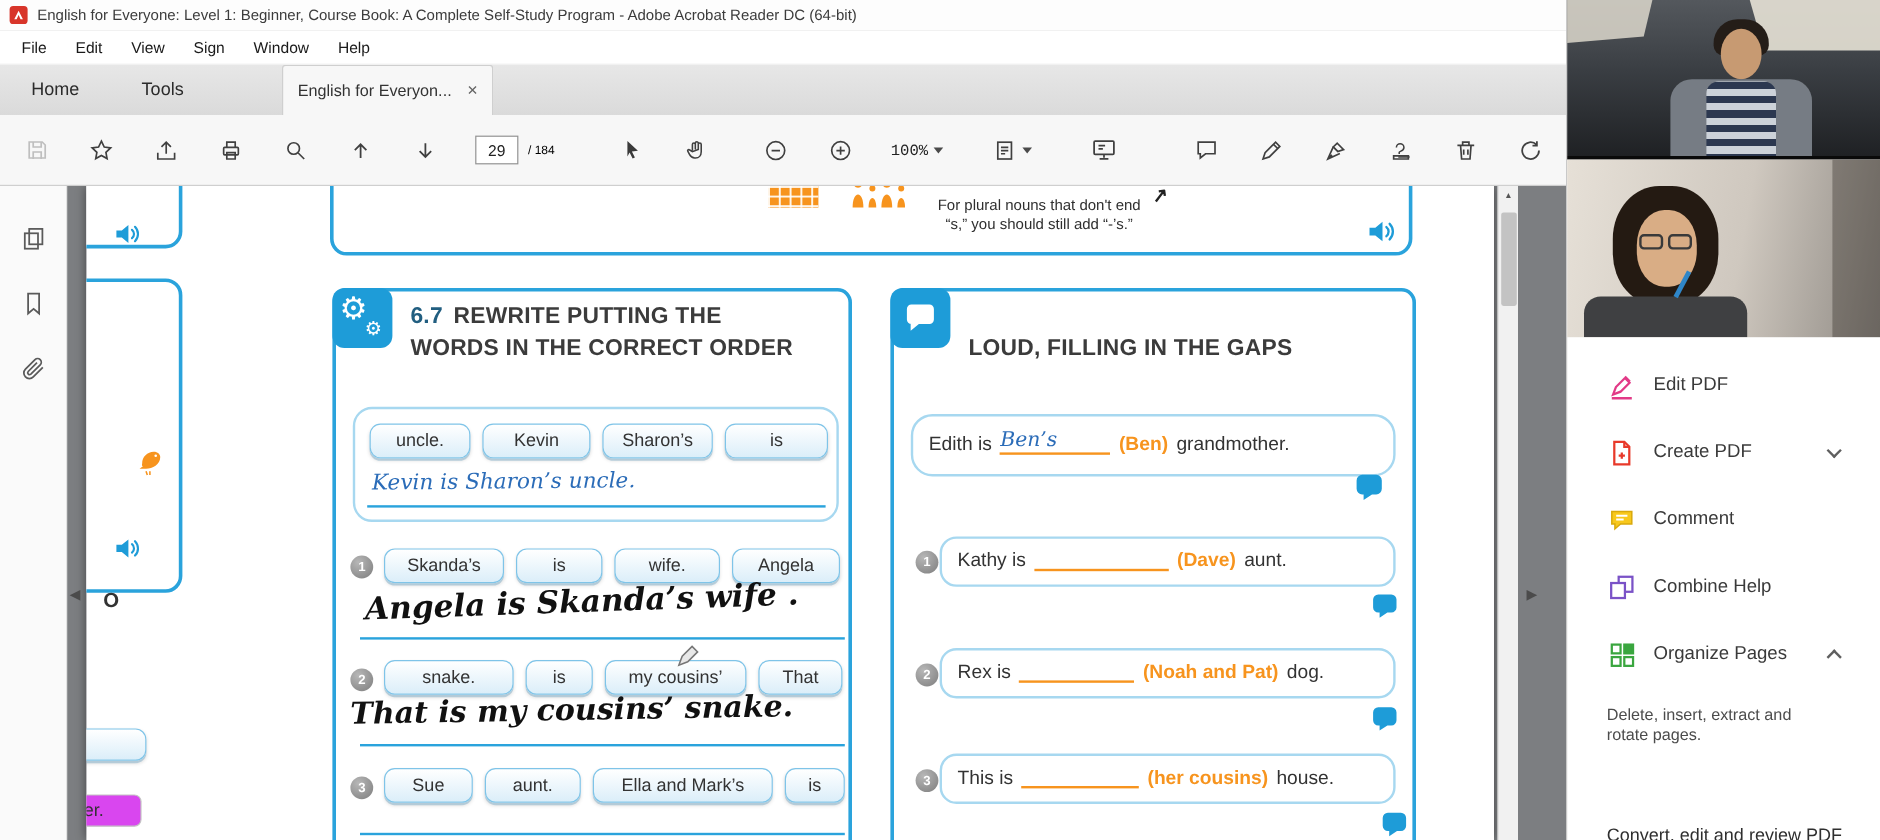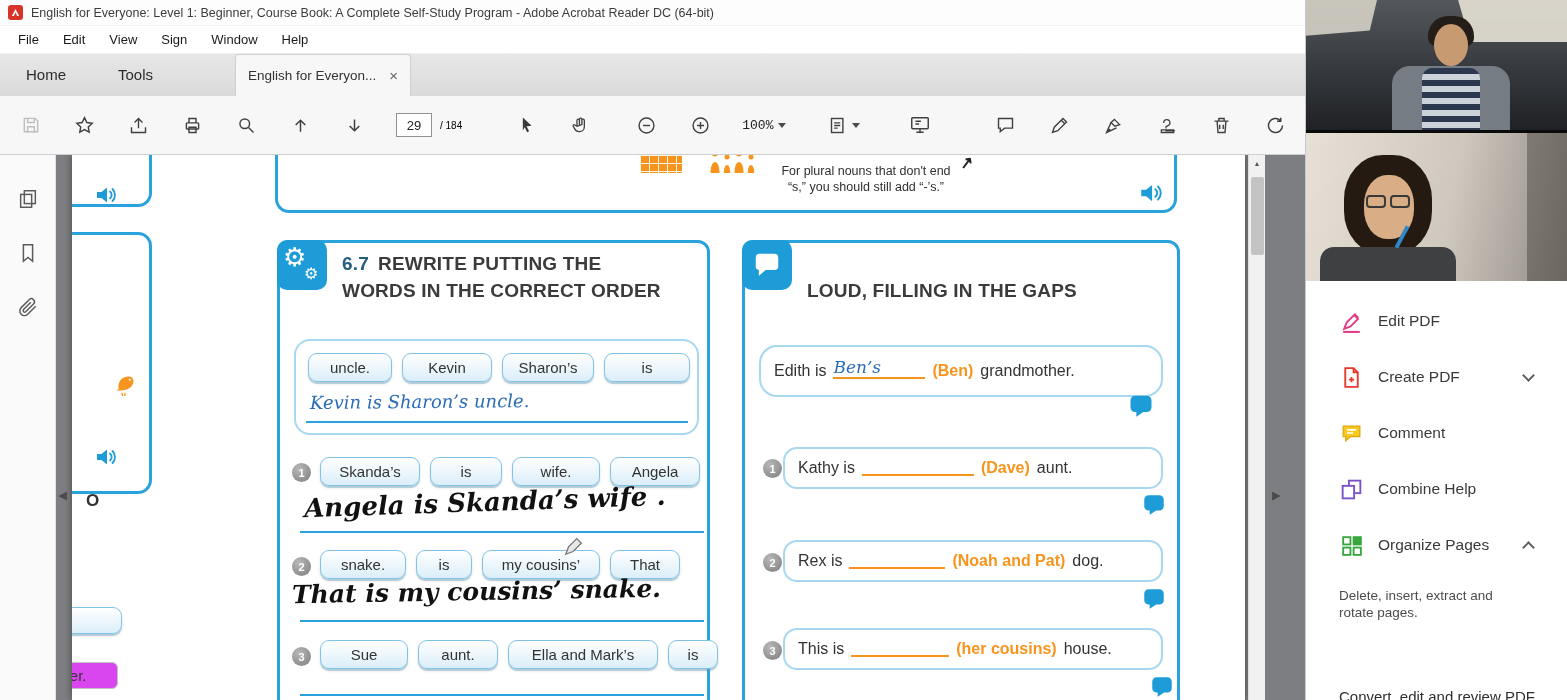--- a/index.html
+++ b/index.html
@@ -309,34 +309,34 @@
           <span class="chip" style="width:100px">Skanda’s</span>
           <span class="chip" style="width:72px">is</span>
           <span class="chip" style="width:88px">wife.</span>
           <span class="chip" style="width:90px">Angela</span>
         </div>
         <span class="hand-black" style="left:24px;top:244px;font-size:26px;transform:rotate(-2deg)">Angela is Skanda’s wife .</span>
         <div class="bluerule" style="left:20px;top:288px;width:404px"></div>
 
         <div class="numcirc" style="left:12px;top:314px">2</div>
         <div class="chiprow" style="left:40px;top:307px">
-          <span class="chip" style="width:86px">snake.</span>
+          <span class="chip" style="width:108px">snake.</span>
           <span class="chip" style="width:56px">is</span>
           <span class="chip" style="width:118px">my cousins’</span>
           <span class="chip" style="width:70px">That</span>
         </div>
         <svg class="abs" style="left:283px;top:292px" width="22" height="22" viewBox="0 0 24 24">
           <path d="M3 21l3-8 9-9 5 5-9 9-8 3z" fill="#e8e8e8" stroke="#767676" stroke-width="1.4"></path>
         </svg>
         <span class="hand-black" style="left:12px;top:334px;font-size:25px;transform:rotate(-1deg)">That is my cousins’ snake.</span>
         <div class="bluerule" style="left:20px;top:377px;width:404px"></div>
 
         <div class="numcirc" style="left:12px;top:404px">3</div>
         <div class="chiprow" style="left:40px;top:397px">
-          <span class="chip" style="width:88px">Sue</span>
+          <span class="chip" style="width:74px">Sue</span>
           <span class="chip" style="width:80px">aunt.</span>
           <span class="chip" style="width:150px">Ella and Mark’s</span>
           <span class="chip" style="width:50px">is</span>
         </div>
         <div class="bluerule" style="left:20px;top:451px;width:404px"></div>
       </div>
 
       <div class="exbox abs" style="left:670px;top:85px;width:438px;height:640px">
         <div class="exicon">
           <svg width="30" height="30" viewBox="0 0 24 24">

